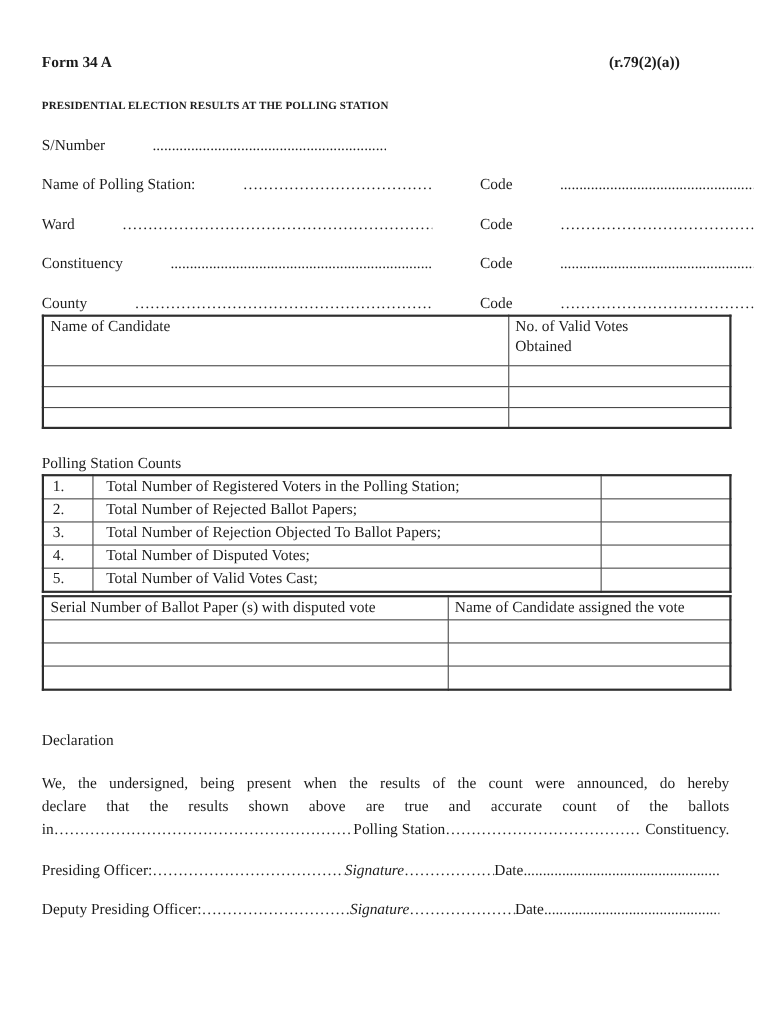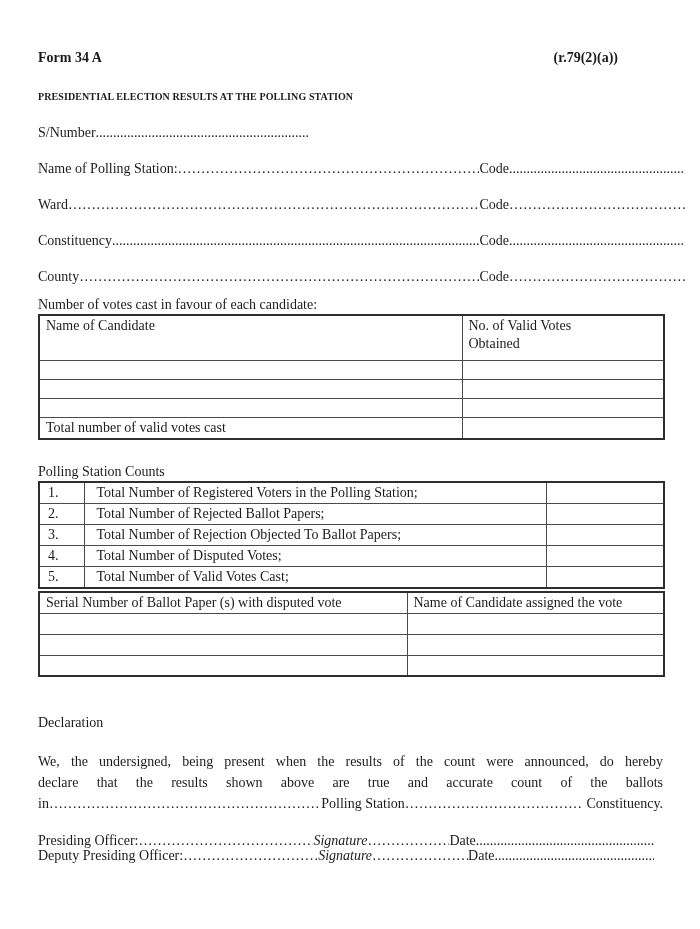--- a/index.html
+++ b/index.html
@@ -11,21 +11,21 @@
     font-size: 14px; color: #1b1b1b;
   }
   .page { width: 700px; height: 929px; padding: 50px 15px 0 38px; position: relative; }
 
   
   .doc-header { display: flex; justify-content: space-between; font-weight: bold; line-height: 15px; }
   .reg-ref { margin-right: 67px; }
   .doc-title { text-align: left; font-weight: bold; margin-top: 24px; line-height: 15px; font-size: 10px; letter-spacing: .1px; }
 
   
-  .field-line { display: flex; align-items: baseline; margin-top: 21px; line-height: 15px; white-space: nowrap; }
+  .field-line { display: flex; align-items: baseline; margin-top: 21px; line-height: 15px; white-space: nowrap; gap: 43px; }
   .field-line span { display: block; }
   .lead { overflow: hidden; white-space: nowrap; }
   .lead-grow { flex: 1 1 0; }
   .lead-snum { flex: 0 0 212px; }
   .tail { flex: 0 0 176px; overflow: hidden; white-space: nowrap; }
   .lbl { flex: 0 0 auto; }
 
   
   .tbl-caption { margin-top: 13px; line-height: 15px; }
   .tbl-caption.gap-lg { margin-top: 22px; }
@@ -49,21 +49,21 @@
   .line3 { display: flex; align-items: center; white-space: nowrap; }
   .line3 span { display: block; }
   .line3 .d1 { flex: 1.55 1 0; overflow: hidden; }
   .line3 .d2 { flex: 1 1 0; overflow: hidden; }
   .line3 .suffix { margin-left: 6px; }
 
   
   .sig-line { display: flex; align-items: baseline; width: 616px; white-space: nowrap; line-height: 15px; }
   .sig-line span { display: block; }
   .sig-line.presiding { margin-top: 19px; }
-  .sig-line.deputy { }
+  .sig-line.deputy { margin-top: 21px; }
   .sig-d1p { flex: 0 0 175px; overflow: hidden; }
   .sig-d1d { flex: 0 0 135px; overflow: hidden; }
   .sig-d2p { flex: 0 0 82px; overflow: hidden; }
   .sig-d2d { flex: 0 0 96px; overflow: hidden; }
   .sig-d3 { flex: 1 1 0; overflow: hidden; }
   .sig-label { font-style: italic; }
 </style>
 </head>
 <body>
 
@@ -102,21 +102,20 @@
     <span class="tail">........................................................................................................................................................................</span>
   </div>
 
   <div class="field-line">
     <span class="lbl">County</span>
     <span class="lead lead-grow">………………………………………………………………………………………………………………</span>
     <span class="lbl">Code</span>
     <span class="tail">………………………………………………………………………………………………………………</span>
   </div>
 
-  <div class="tbl-caption">Number of votes cast in favour of each candidate:</div>
   <table class="cand-tbl">
     <colgroup>
         <col style="width:423px">
         <col style="width:202px">
       </colgroup>
     <tbody>
         <tr class="cand-head">
       <td>Name of Candidate</td>
       <td>
             <div class="votes-head-inner">No. of Valid Votes Obtained</div>
@@ -127,24 +126,20 @@
           <td></td>
         </tr>
     <tr class="empty-row">
           <td></td>
           <td></td>
         </tr>
     <tr class="empty-row">
           <td></td>
           <td></td>
         </tr>
-    <tr class="cand-total">
-      <td>Total number of valid votes cast</td>
-      <td></td>
-    </tr>
   </tbody>
     </table>
 
   <div class="tbl-caption gap-xl">Polling Station Counts</div>
   <table class="counts-tbl">
     <colgroup>
         <col style="width:45px">
         <col style="width:462px">
         <col style="width:118px">
       </colgroup>

